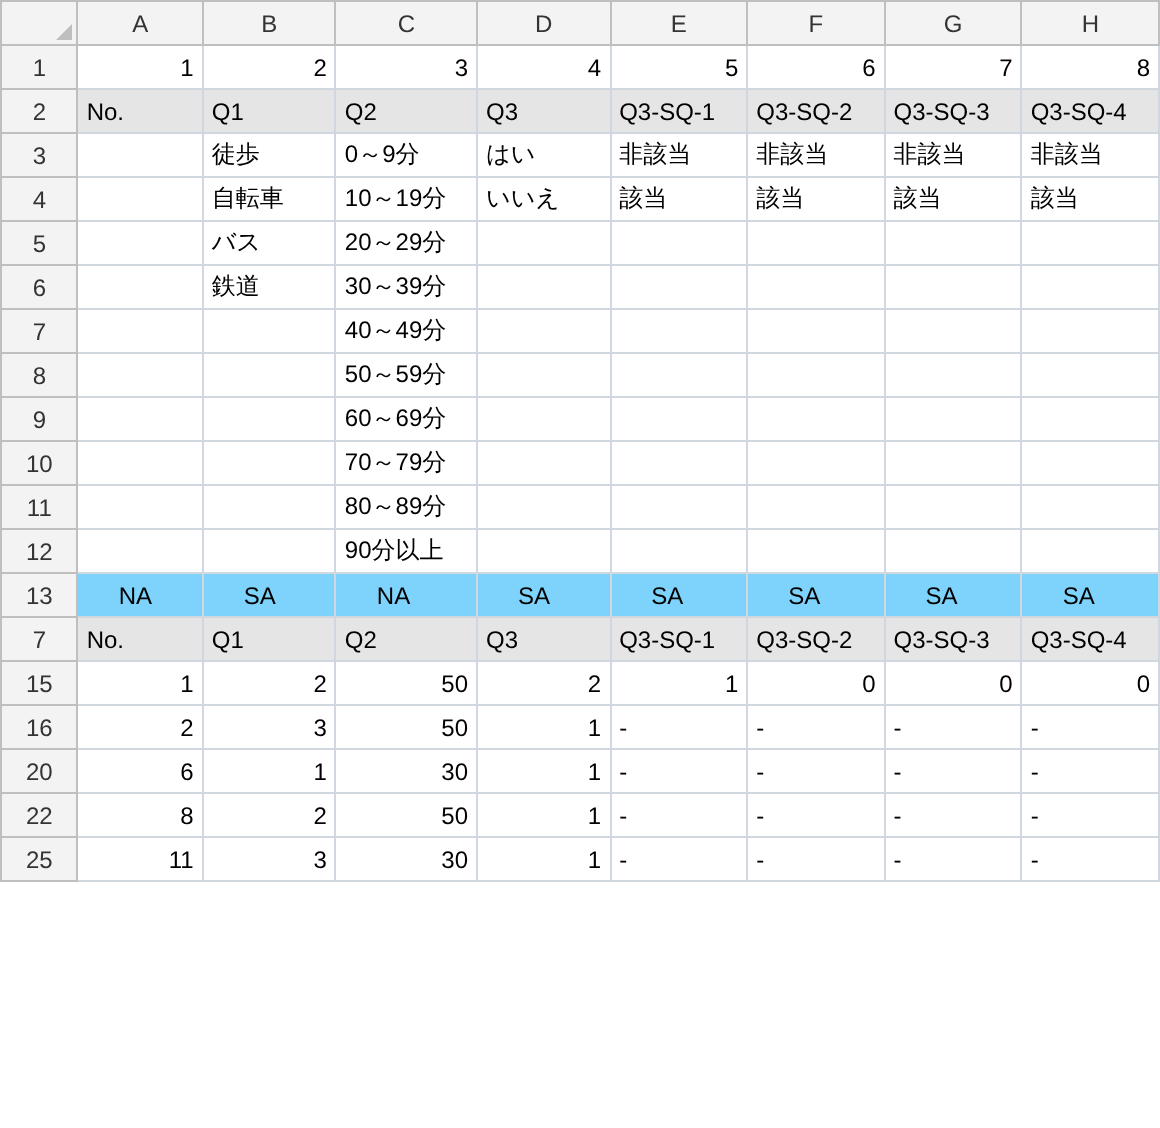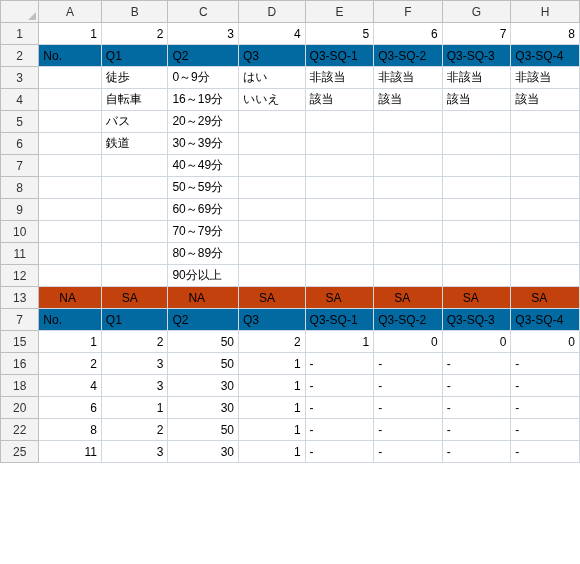--- a/index.html
+++ b/index.html
@@ -43,22 +43,22 @@
   }
   .rowhdr {
     background: #f3f3f3;
     color: #333;
     text-align: center;
     border: 1px solid #bfbfbf;
     width: 38px;
   }
   .num { text-align: right; }
   .txt { text-align: left; }
-  .blue { background: #0369a1; }
-  .red  { background: #c2410c; padding-left: 20px; }
+  .blue { background: #e5e5e5; }
+  .red  { background: #7dd3fc; padding-left: 20px; }
   .colA { width: 62px; }
   .colB { width: 66px; }
   .colC { width: 70px; }
   .colD { width: 66px; }
   .colE { width: 68px; }
   .colF { width: 68px; }
   .colG { width: 68px; }
   .colH { width: 68px; }
 </style>
 </head>
@@ -106,21 +106,21 @@
       <div class="cell colD txt">はい</div>
       <div class="cell colE txt">非該当</div>
       <div class="cell colF txt">非該当</div>
       <div class="cell colG txt">非該当</div>
       <div class="cell colH txt">非該当</div>
     </div>
     <div class="row">
       <div class="cell rowhdr">4</div>
       <div class="cell colA txt"></div>
       <div class="cell colB txt">自転車</div>
-      <div class="cell colC txt">16～19分</div>
+      <div class="cell colC txt">10～19分</div>
       <div class="cell colD txt">いいえ</div>
       <div class="cell colE txt">該当</div>
       <div class="cell colF txt">該当</div>
       <div class="cell colG txt">該当</div>
       <div class="cell colH txt">該当</div>
     </div>
     <div class="row">
       <div class="cell rowhdr">5</div>
       <div class="cell colA txt"></div>
       <div class="cell colB txt">バス</div>
@@ -246,31 +246,20 @@
       <div class="cell colA num">2</div>
       <div class="cell colB num">3</div>
       <div class="cell colC num">50</div>
       <div class="cell colD num">1</div>
       <div class="cell colE txt">-</div>
       <div class="cell colF txt">-</div>
       <div class="cell colG txt">-</div>
       <div class="cell colH txt">-</div>
     </div>
     <div class="row">
-      <div class="cell rowhdr">18</div>
-      <div class="cell colA num">4</div>
-      <div class="cell colB num">3</div>
-      <div class="cell colC num">30</div>
-      <div class="cell colD num">1</div>
-      <div class="cell colE txt">-</div>
-      <div class="cell colF txt">-</div>
-      <div class="cell colG txt">-</div>
-      <div class="cell colH txt">-</div>
-    </div>
-    <div class="row">
       <div class="cell rowhdr">20</div>
       <div class="cell colA num">6</div>
       <div class="cell colB num">1</div>
       <div class="cell colC num">30</div>
       <div class="cell colD num">1</div>
       <div class="cell colE txt">-</div>
       <div class="cell colF txt">-</div>
       <div class="cell colG txt">-</div>
       <div class="cell colH txt">-</div>
     </div>

